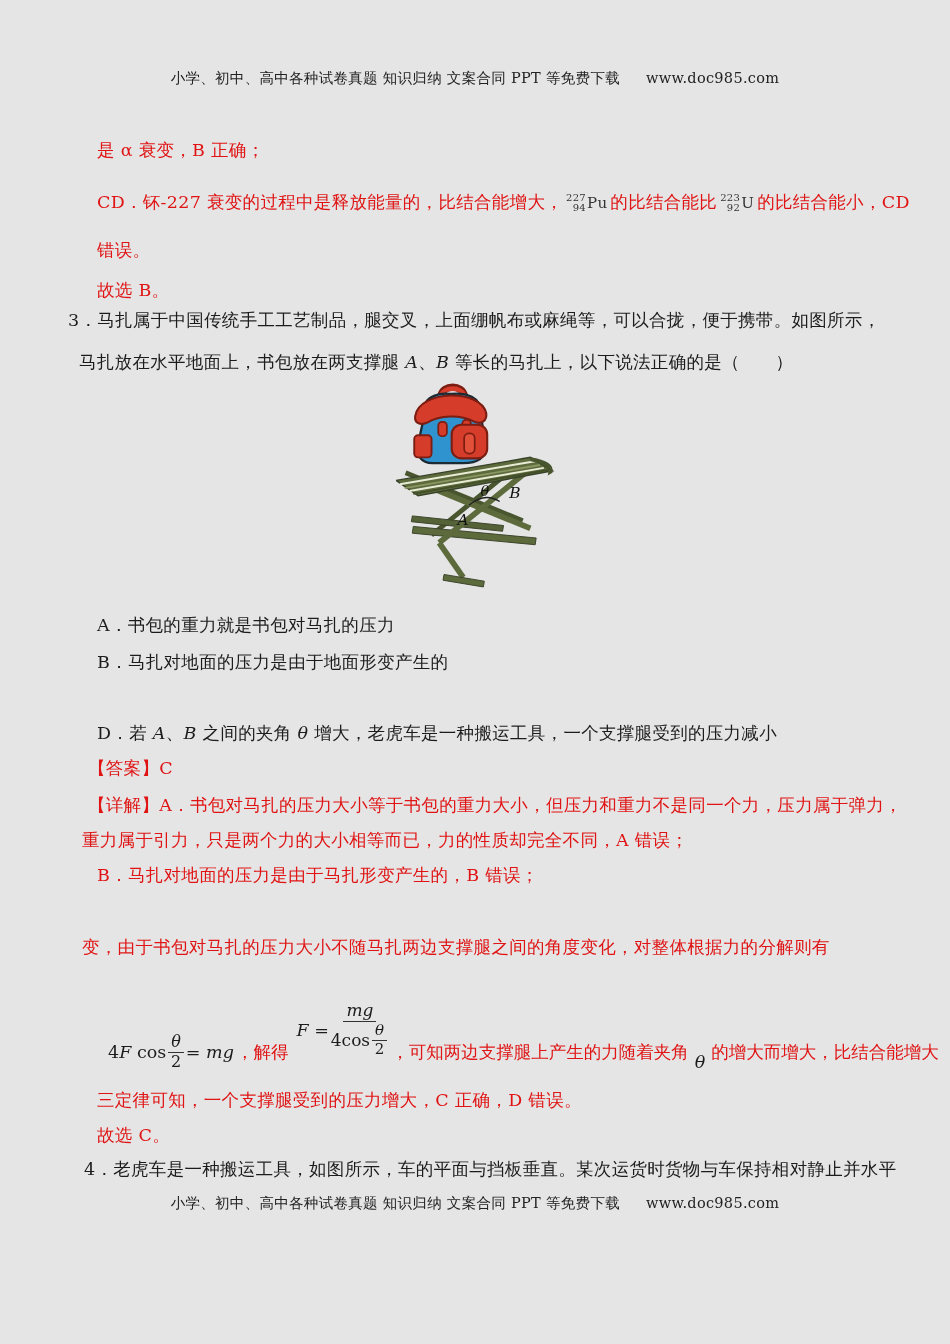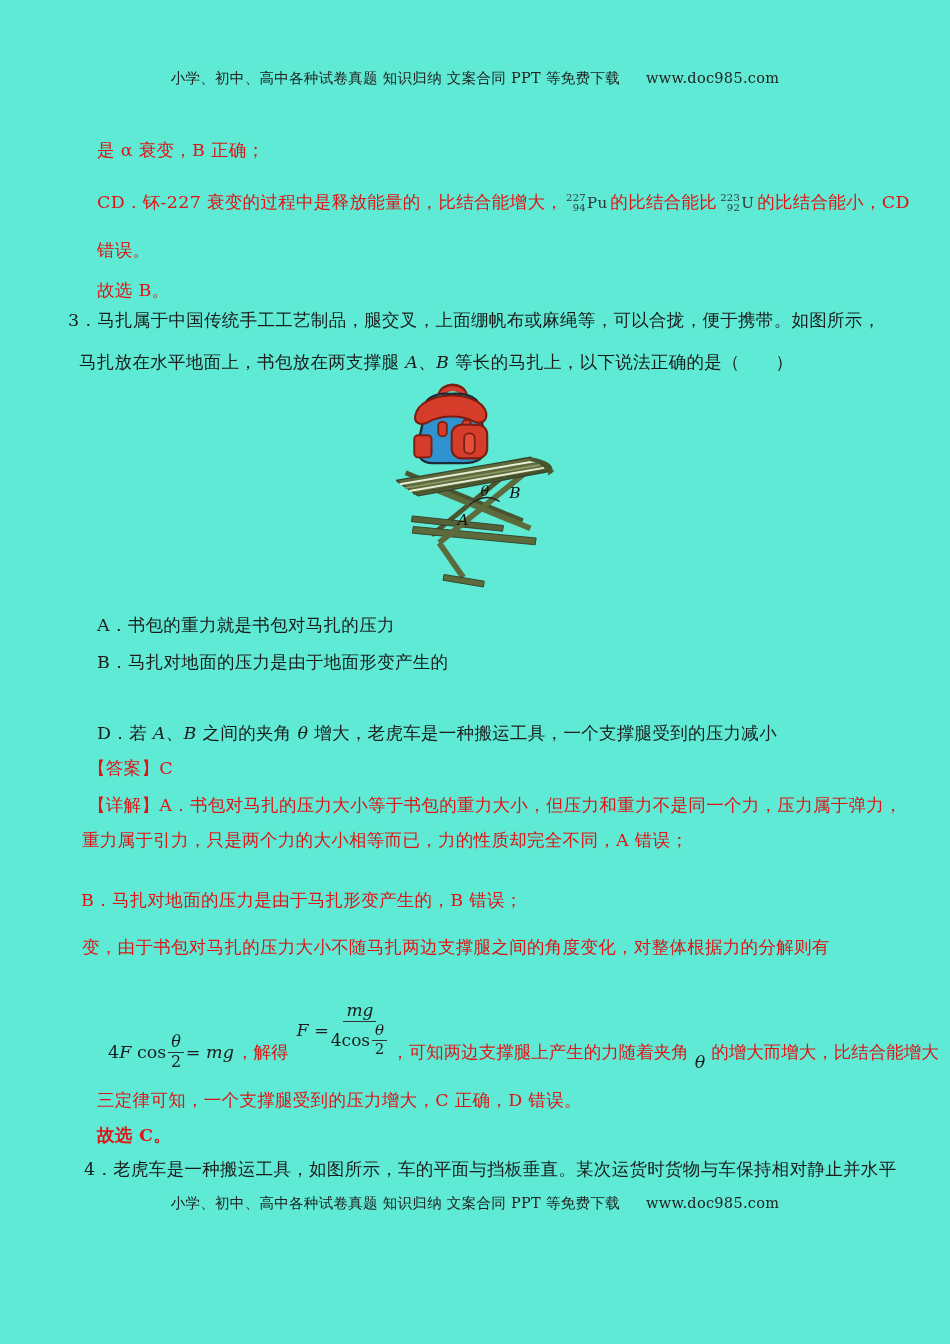--- a/index.html
+++ b/index.html
@@ -1,19 +1,19 @@
 <!DOCTYPE html>
 <html><head>
 <meta charset="utf-8">
 <style>
   html,body{margin:0;padding:0;background:#888;}
   .page{
     position:relative;
     width:950px;height:1344px;
-    background:#5eead4;
+    background:#e5e5e5;
     font-family:"DejaVu Serif","Liberation Serif",serif;
     color:#1c1c1c;
     overflow:hidden;
   }
   .line{
     position:absolute;
     white-space:nowrap;
     font-size:17.5px;
     line-height:24px;
     letter-spacing:0.3px;
@@ -134,21 +134,21 @@
 
   <div class="line" style="top:613px;left:97px;">A．书包的重力就是书包对马扎的压力</div>
   <div class="line" style="top:650px;left:97px;">B．马扎对地面的压力是由于地面形变产生的</div>
   <div class="line" style="top:721px;left:97px;">
     <span>D．若 </span><span class="it">A</span><span>、</span><span class="it">B</span><span> 之间的夹角 </span><span class="it">θ</span><span> 增大，老虎车是一种搬运工具，一个支撑腿受到的压力减小</span>
   </div>
 
   <div class="line red" style="top:756px;left:88px;">【答案】C</div>
   <div class="line red" style="top:793px;left:88px;">【详解】A．书包对马扎的压力大小等于书包的重力大小，但压力和重力不是同一个力，压力属于弹力，</div>
   <div class="line red" style="top:828px;left:82px;">重力属于引力，只是两个力的大小相等而已，力的性质却完全不同，A 错误；</div>
-  <div class="line red" style="top:863px;left:81px;margin-top:25px;">B．马扎对地面的压力是由于马扎形变产生的，B 错误；</div>
+  <div class="line red" style="top:863px;left:97px;">B．马扎对地面的压力是由于马扎形变产生的，B 错误；</div>
   <div class="line red" style="top:935px;left:82px;">变，由于书包对马扎的压力大小不随马扎两边支撑腿之间的角度变化，对整体根据力的分解则有</div>
 
   <div class="formula-row" style="top:1000px;left:108px;height:80px;">
     <span class="mrow blk baseline-dn">
       <span>4</span><span class="it">F</span>&nbsp;<span>cos</span><span class="fr">
           <span class="num it">θ</span>
           <span class="den">2</span>
         </span><span>=</span>&nbsp;<span class="it">mg</span>
     </span>
     <span class="red baseline-dn" style="margin:0 8px 0 2px;">，解得</span>
@@ -163,21 +163,21 @@
             </span>
           </span>
         </span>
     </span>
     <span class="red baseline-dn">，可知两边支撑腿上产生的力随着夹角</span>
     <span class="it blk theta-dn" style="margin:0 6px;">θ</span>
     <span class="red baseline-dn">的增大而增大，比结合能增大</span>
   </div>
 
   <div class="line red" style="top:1088px;left:97px;">三定律可知，一个支撑腿受到的压力增大，C 正确，D 错误。</div>
-  <div class="line red" style="top:1123px;left:97px;font-weight:bold;">故选 C。</div>
+  <div class="line red" style="top:1123px;left:97px;">故选 C。</div>
 
   <div class="line" style="top:1157px;left:84px;">4．老虎车是一种搬运工具，如图所示，车的平面与挡板垂直。某次运货时货物与车保持相对静止并水平</div>
 
   <div class="line center hf" style="top:1191px;">
     <span>小学、初中、高中各种试卷真题 知识归纳 文案合同 PPT 等免费下载</span><span class="url">www.doc985.com</span>
   </div>
 
 </div>
 
 </body></html>

